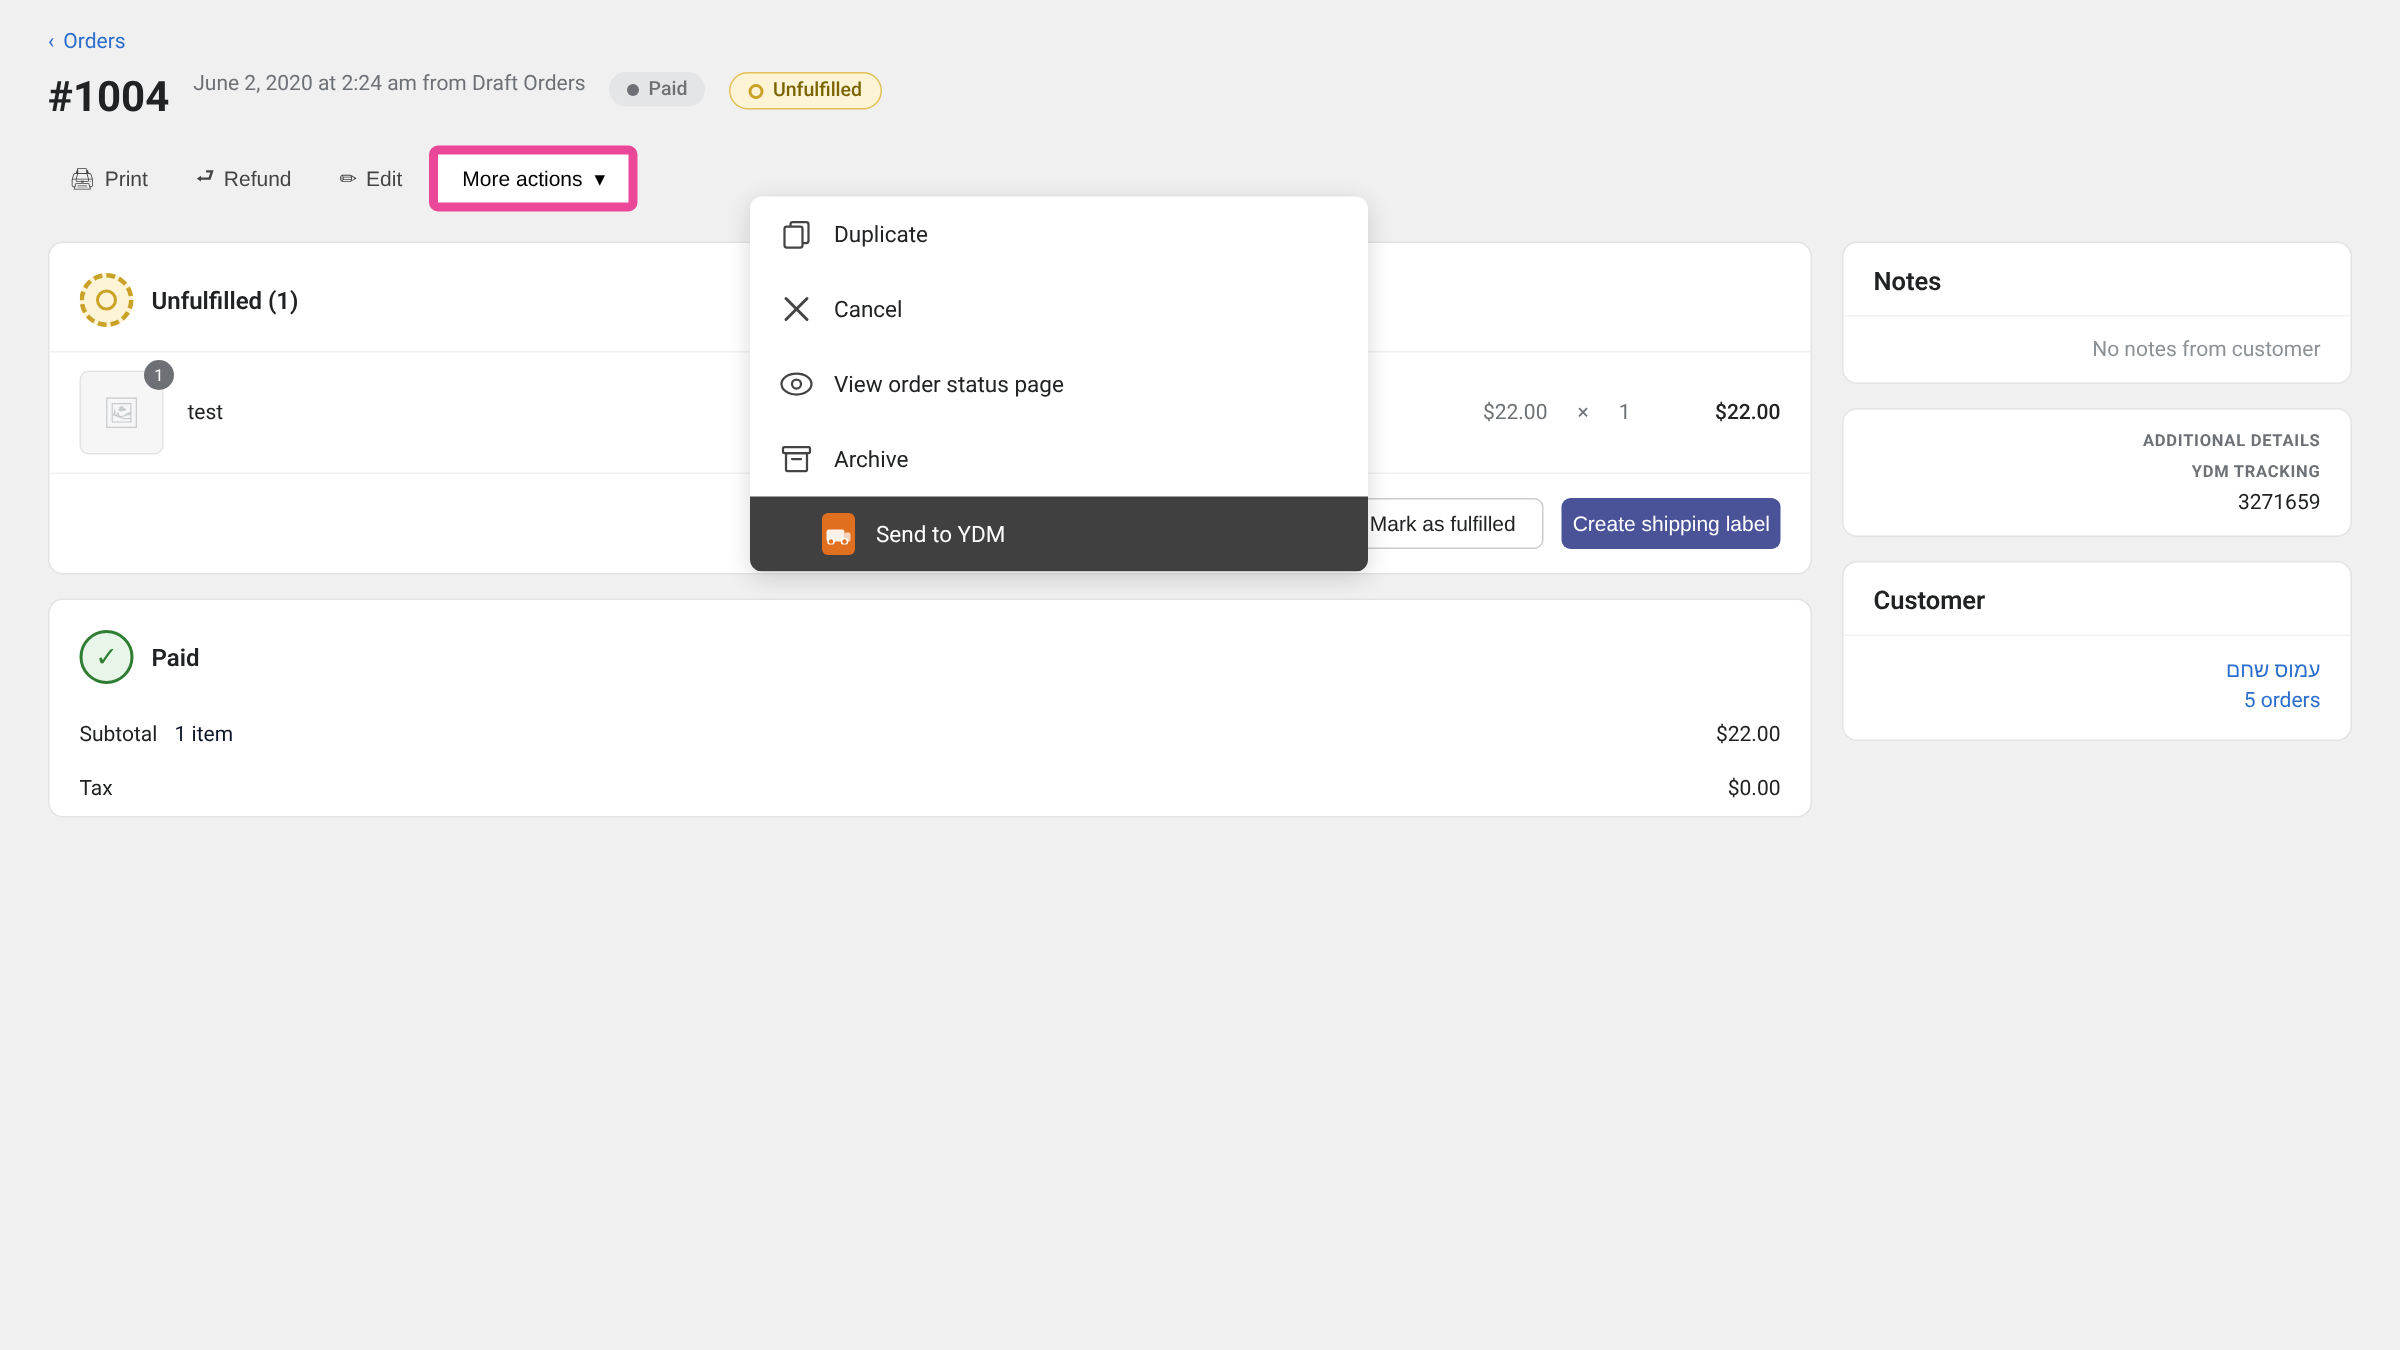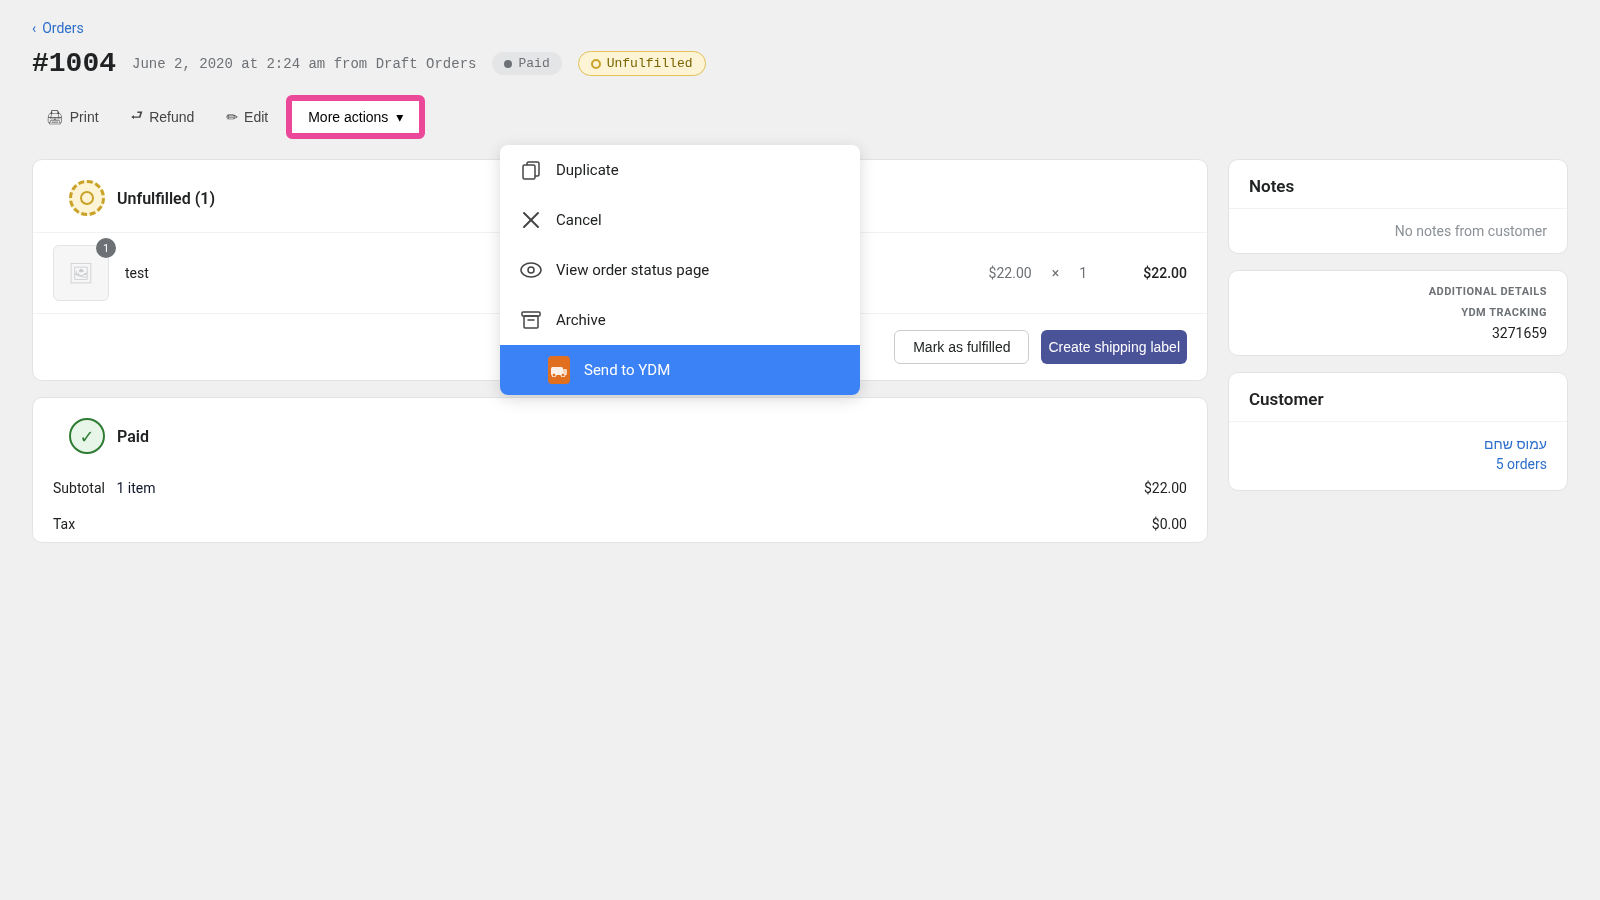--- a/index.html
+++ b/index.html
@@ -26,24 +26,23 @@
       cursor: pointer;
       margin-bottom: 12px;
       width: fit-content;
     }
     .back-link .chevron {
       font-size: 14px;
     }
     
     .order-header {
       display: flex;
-      align-items: center;
+      align-items: flex-start;
       gap: 16px;
       margin-bottom: 16px;
-      font-family: Liberation Mono, monospace;
     }
     .order-number {
       font-size: 28px;
       font-weight: 700;
       color: #202223;
     }
     .order-meta {
       font-size: 14px;
       color: #6d7175;
     }
@@ -106,40 +105,40 @@
       background: white;
       border: 6px solid #ec4899;
       border-radius: 6px;
       font-size: 14px;
       cursor: pointer;
       font-weight: 500;
     }
     
     .dropdown-menu {
       position: absolute;
-      top: 50px;
+      top: 34px;
       left: 468px;
       background: white;
       border-radius: 8px;
       box-shadow: 0 4px 16px rgba(0,0,0,0.15);
-      width: 360px;
+      width: 412px;
       z-index: 100;
       overflow: hidden;
     }
     .dropdown-item {
       display: flex;
       align-items: center;
       gap: 14px;
       padding: 14px 20px;
       font-size: 15px;
       cursor: pointer;
       color: #202223;
     }
     .dropdown-item.active {
-      background: #3b82f6;
+      background: #404040;
       color: white;
       padding-left: 48px;
     }
     .dropdown-icon {
       width: 22px;
       height: 22px;
       display: flex;
       align-items: center;
       justify-content: center;
       font-size: 16px;
@@ -167,21 +166,21 @@
       background: white;
       border-radius: 10px;
       border: 1px solid #e1e3e5;
       margin-bottom: 16px;
       overflow: hidden;
     }
     .card-header {
       display: flex;
       align-items: center;
       gap: 12px;
-      padding: 20px 36px 16px;
+      padding: 20px 20px 16px;
     }
     
     .status-icon-unfulfilled {
       width: 36px;
       height: 36px;
       border-radius: 50%;
       border: 3px dashed #c9a227;
       background: #fdf4d5;
       display: flex;
       align-items: center;

